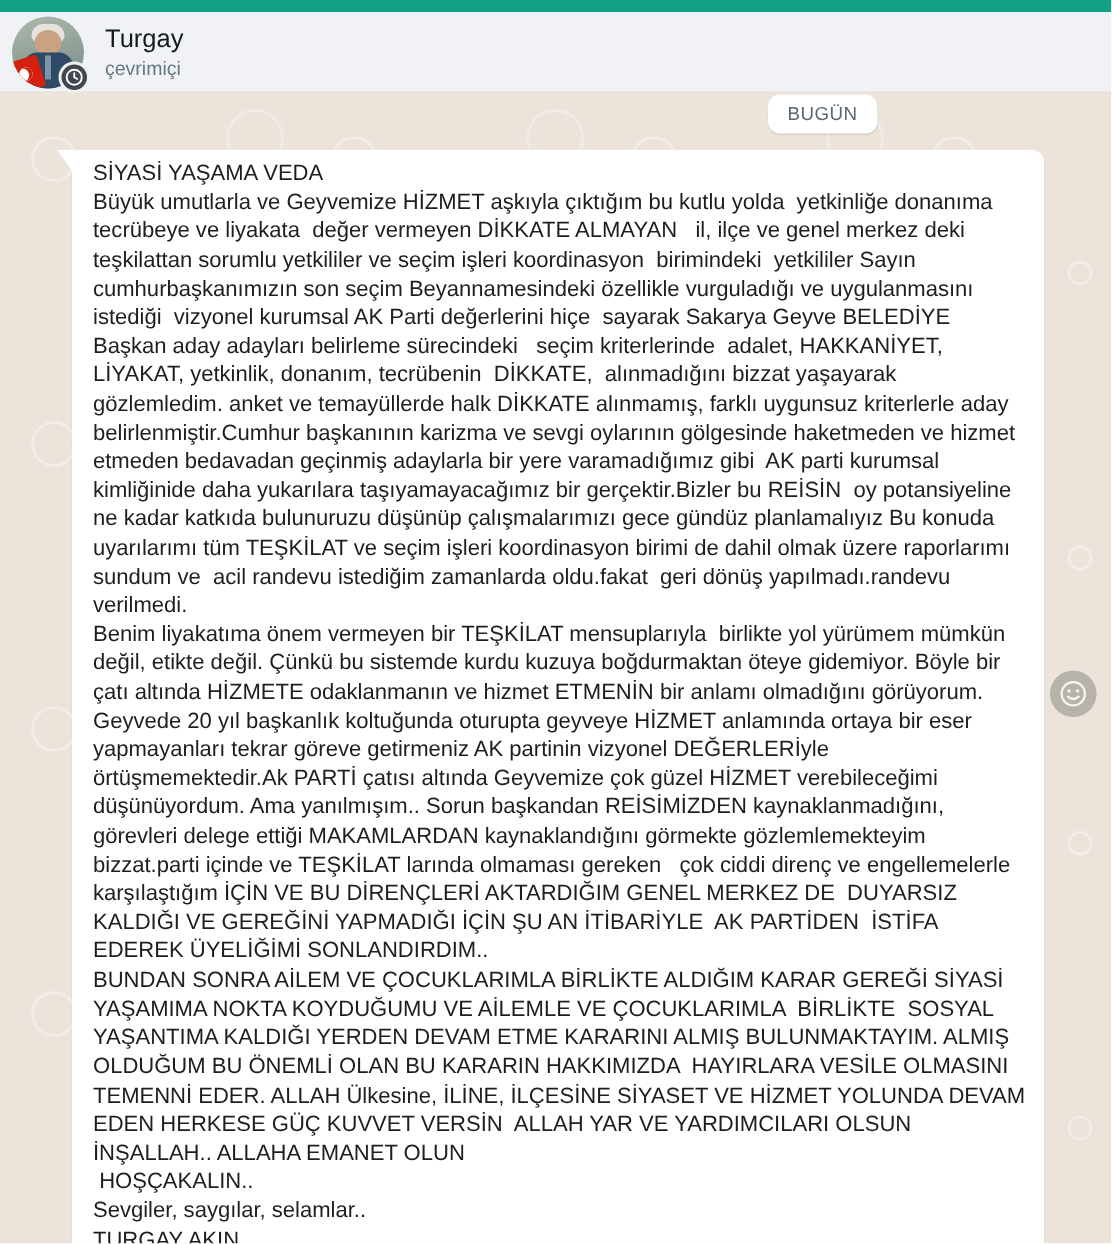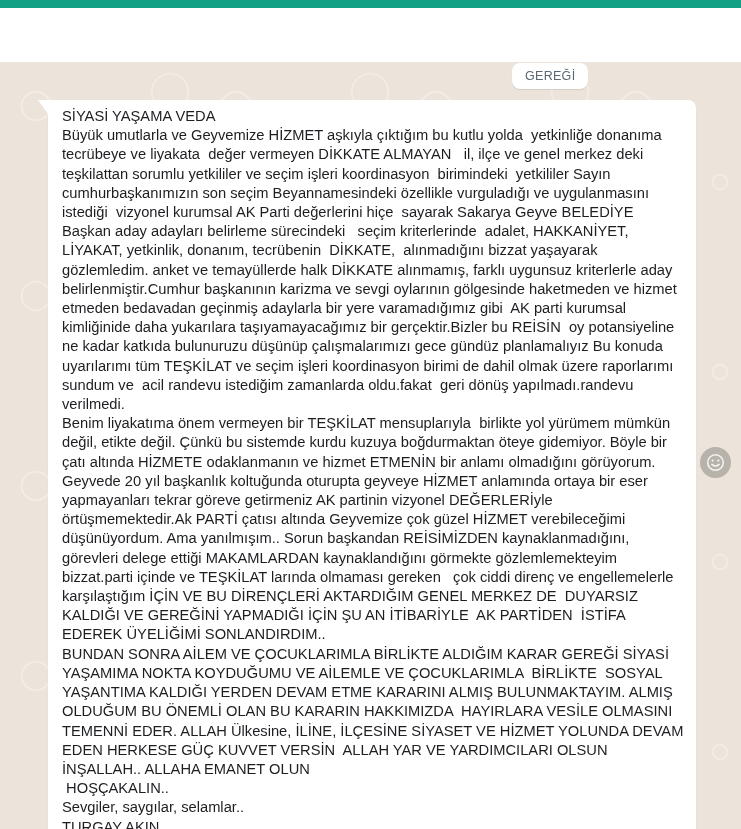--- a/index.html
+++ b/index.html
@@ -53,23 +53,44 @@
   .reaction-btn{position:absolute;left:700px;top:385px;width:31px;height:31px;border-radius:50%;background:#b7b2aa;border:none;display:flex;align-items:center;justify-content:center;cursor:pointer;}
   .reaction-btn svg{width:19px;height:19px;}
 </style>
 </head>
 <body>
 
 <div class="screen">
 
   <div class="top-bar"></div>
 
+  <header class="chat-header">
+    <div class="avatar">
+      <div class="avatar-photo">
+        <div class="photo-hair"></div>
+        <div class="photo-head"></div>
+        <div class="photo-body"></div>
+        <div class="photo-tie"></div>
+        <div class="photo-flag"></div>
+      </div>
+      <div class="avatar-badge">
+        <svg viewBox="0 0 14 14" aria-hidden="true">
+          <circle cx="7" cy="7" r="5.4" fill="none" stroke="#ffffff" stroke-width="1.4"></circle>
+          <path d="M7 4 L7 7 L9.2 8.2" fill="none" stroke="#ffffff" stroke-width="1.3" stroke-linecap="round"></path>
+        </svg>
+      </div>
+    </div>
+    <div class="contact-info">
+      <div class="contact-name">Turgay</div>
+      <div class="contact-status">çevrimiçi</div>
+    </div>
+  </header>
 
   <main class="chat-area">
-    <div class="date-badge">GEREĞİ</div>
+    <div class="date-badge">BUGÜN</div>
 
     <div class="bubble">
       <div class="msg-text">SİYASİ YAŞAMA VEDA
 Büyük umutlarla ve Geyvemize HİZMET aşkıyla çıktığım bu kutlu yolda  yetkinliğe donanıma tecrübeye ve liyakata  değer vermeyen DİKKATE ALMAYAN   il, ilçe ve genel merkez deki teşkilattan sorumlu yetkililer ve seçim işleri koordinasyon  birimindeki  yetkililer Sayın cumhurbaşkanımızın son seçim Beyannamesindeki özellikle vurguladığı ve uygulanmasını istediği  vizyonel kurumsal AK Parti değerlerini hiçe  sayarak Sakarya Geyve BELEDİYE Başkan aday adayları belirleme sürecindeki   seçim kriterlerinde  adalet, HAKKANİYET, LİYAKAT, yetkinlik, donanım, tecrübenin  DİKKATE,  alınmadığını bizzat yaşayarak gözlemledim. anket ve temayüllerde halk DİKKATE alınmamış, farklı uygunsuz kriterlerle aday belirlenmiştir.Cumhur başkanının karizma ve sevgi oylarının gölgesinde haketmeden ve hizmet etmeden bedavadan geçinmiş adaylarla bir yere varamadığımız gibi  AK parti kurumsal kimliğinide daha yukarılara taşıyamayacağımız bir gerçektir.Bizler bu REİSİN  oy potansiyeline ne kadar katkıda bulunuruzu düşünüp çalışmalarımızı gece gündüz planlamalıyız Bu konuda uyarılarımı tüm TEŞKİLAT ve seçim işleri koordinasyon birimi de dahil olmak üzere raporlarımı sundum ve  acil randevu istediğim zamanlarda oldu.fakat  geri dönüş yapılmadı.randevu verilmedi.
 Benim liyakatıma önem vermeyen bir TEŞKİLAT mensuplarıyla  birlikte yol yürümem mümkün değil, etikte değil. Çünkü bu sistemde kurdu kuzuya boğdurmaktan öteye gidemiyor. Böyle bir  çatı altında HİZMETE odaklanmanın ve hizmet ETMENİN bir anlamı olmadığını görüyorum. Geyvede 20 yıl başkanlık koltuğunda oturupta geyveye HİZMET anlamında ortaya bir eser yapmayanları tekrar göreve getirmeniz AK partinin vizyonel DEĞERLERİyle örtüşmemektedir.Ak PARTİ çatısı altında Geyvemize çok güzel HİZMET verebileceğimi düşünüyordum. Ama yanılmışım.. Sorun başkandan REİSİMİZDEN kaynaklanmadığını, görevleri delege ettiği MAKAMLARDAN kaynaklandığını görmekte gözlemlemekteyim bizzat.parti içinde ve TEŞKİLAT larında olmaması gereken   çok ciddi direnç ve engellemelerle karşılaştığım İÇİN VE BU DİRENÇLERİ AKTARDIĞIM GENEL MERKEZ DE  DUYARSIZ KALDIĞI VE GEREĞİNİ YAPMADIĞI İÇİN ŞU AN İTİBARİYLE  AK PARTİDEN  İSTİFA EDEREK ÜYELİĞİMİ SONLANDIRDIM..
 BUNDAN SONRA AİLEM VE ÇOCUKLARIMLA BİRLİKTE ALDIĞIM KARAR GEREĞİ SİYASİ YAŞAMIMA NOKTA KOYDUĞUMU VE AİLEMLE VE ÇOCUKLARIMLA  BİRLİKTE  SOSYAL YAŞANTIMA KALDIĞI YERDEN DEVAM ETME KARARINI ALMIŞ BULUNMAKTAYIM. ALMIŞ OLDUĞUM BU ÖNEMLİ OLAN BU KARARIN HAKKIMIZDA  HAYIRLARA VESİLE OLMASINI TEMENNİ EDER. ALLAH Ülkesine, İLİNE, İLÇESİNE SİYASET VE HİZMET YOLUNDA DEVAM EDEN HERKESE GÜÇ KUVVET VERSİN  ALLAH YAR VE YARDIMCILARI OLSUN İNŞALLAH.. ALLAHA EMANET OLUN
  HOŞÇAKALIN..
 Sevgiler, saygılar, selamlar..
 TURGAY AKIN
 EMEKLİ DENİZ ASSUBAYI

